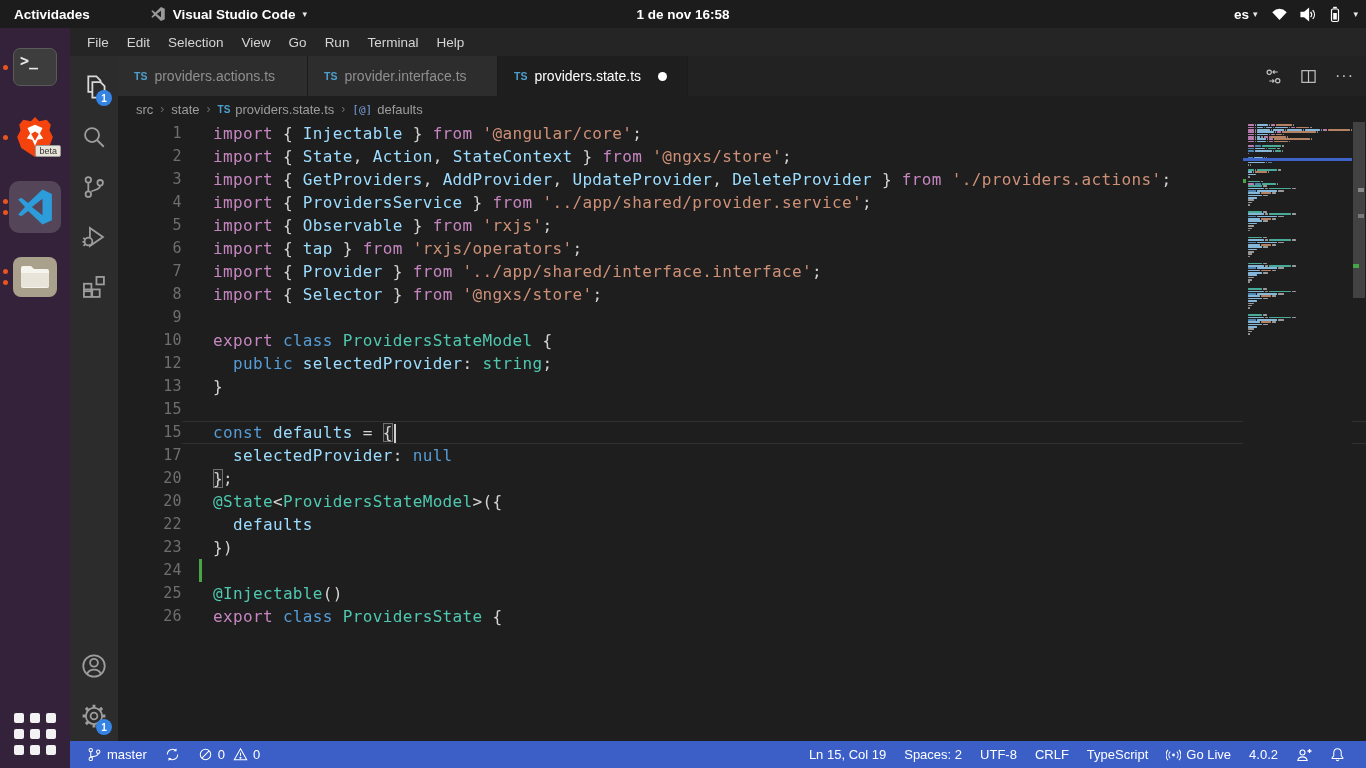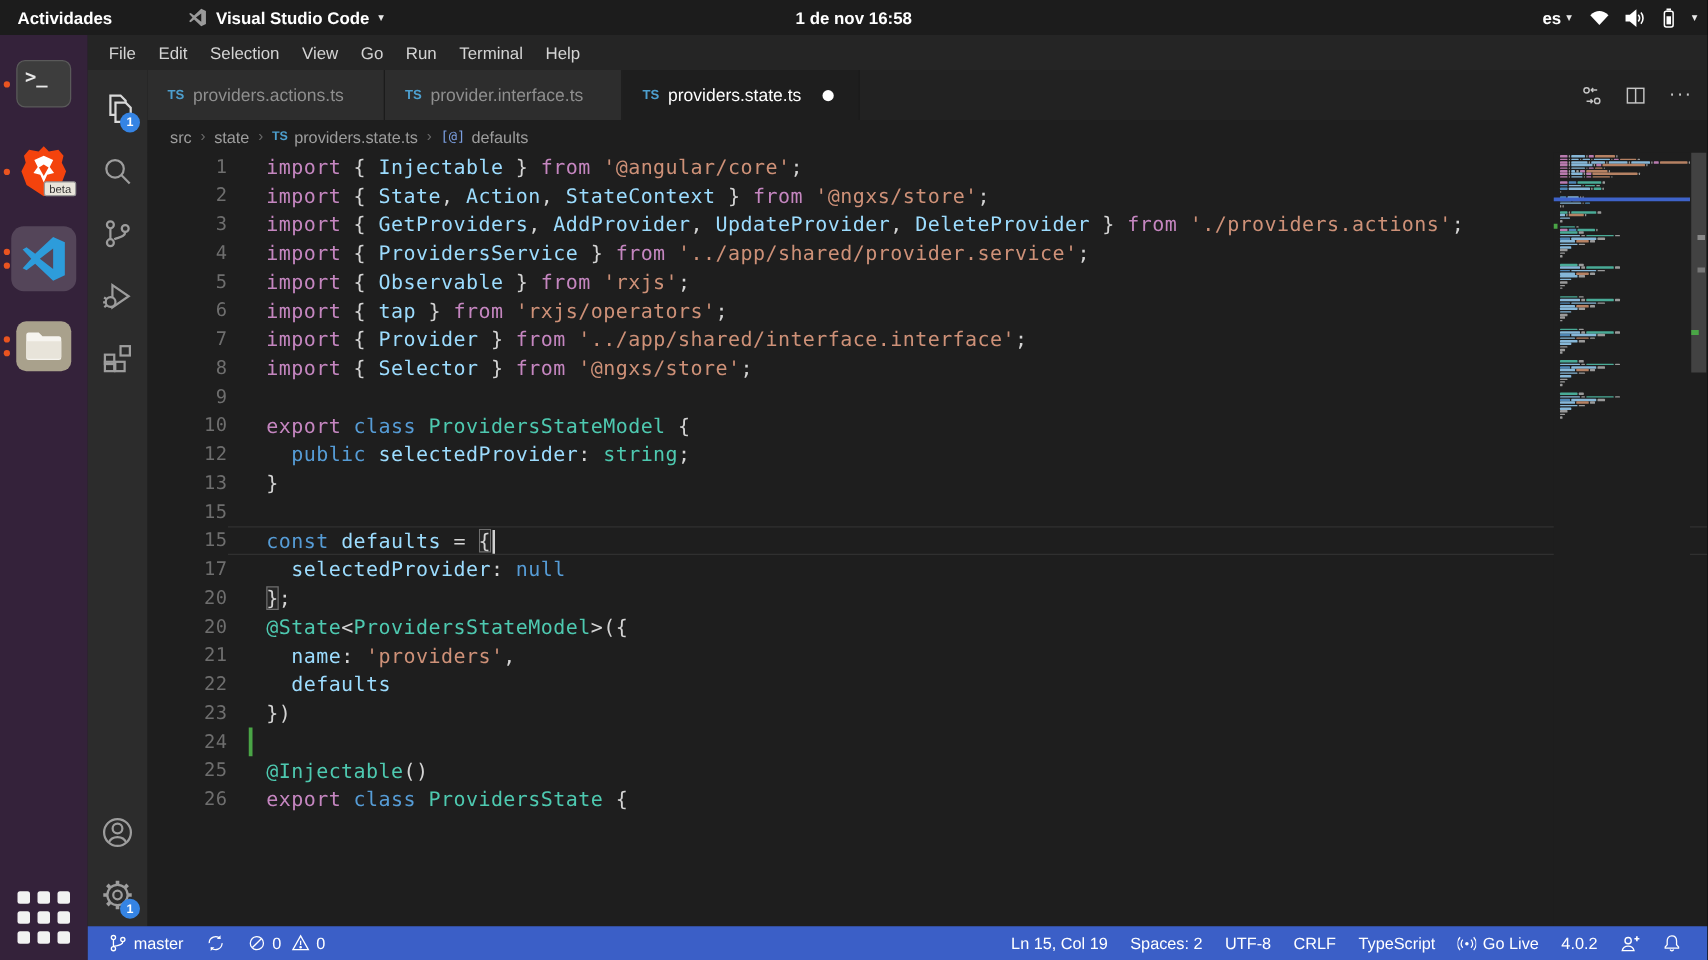--- a/index.html
+++ b/index.html
@@ -357,22 +357,20 @@
               <div class="code-line"><span class="ln">15</span>
     <span class="line-body"></span></div>
               <div class="code-line current"><span class="ln">15</span>
     <span class="line-body"><span class="tok-b">const </span><span class="tok-v">defaults</span><span class="tok-p"> = </span><span class="tok-bm">{</span><span class="cursor"></span></span></div>
               <div class="code-line"><span class="ln">17</span>
     <span class="line-body"><span class="tok-v">  selectedProvider</span><span class="tok-p">: </span><span class="tok-b">null</span></span></div>
               <div class="code-line"><span class="ln">20</span>
     <span class="line-body"><span class="tok-bm">}</span><span class="tok-p">;</span></span></div>
               <div class="code-line"><span class="ln">20</span>
     <span class="line-body"><span class="tok-t">@State</span><span class="tok-p">&lt;</span><span class="tok-t">ProvidersStateModel</span><span class="tok-p">&gt;({</span></span></div>
-              <div class="code-line"><span class="ln">21</span>
-    <span class="line-body"><span class="tok-v">  name</span><span class="tok-p">: </span><span class="tok-s">'providers'</span><span class="tok-p">,</span></span></div>
               <div class="code-line"><span class="ln">22</span>
     <span class="line-body"><span class="tok-v">  defaults</span></span></div>
               <div class="code-line"><span class="ln">23</span>
     <span class="line-body"><span class="tok-p">})</span></span></div>
               <div class="code-line"><span class="ln">24</span>
     <span class="line-body"><span class="gitbar"></span></span></div>
               <div class="code-line"><span class="ln">25</span>
     <span class="line-body"><span class="tok-t">@Injectable</span><span class="tok-p">()</span></span></div>
               <div class="code-line"><span class="ln">26</span>
     <span class="line-body"><span class="tok-k">export</span><span class="tok-b"> class </span><span class="tok-t">ProvidersState</span><span class="tok-p"> {</span></span></div>

